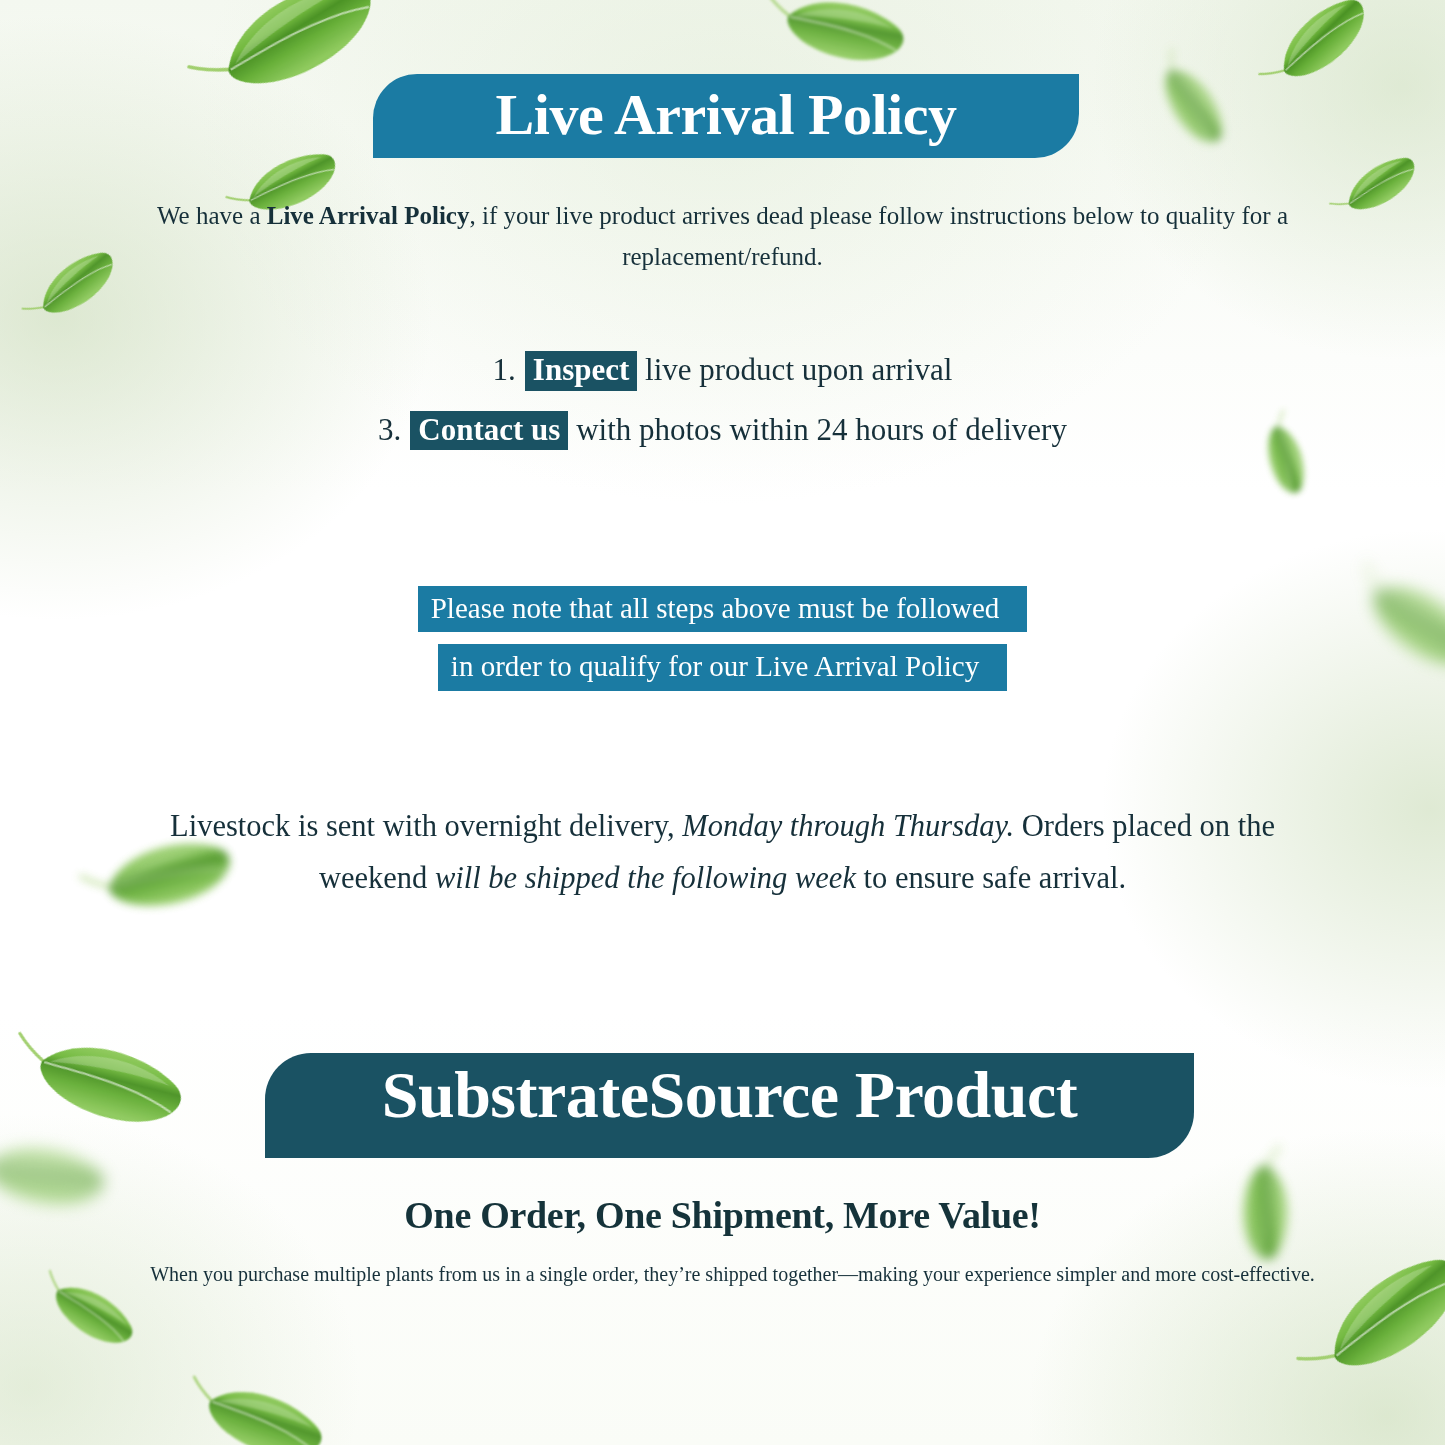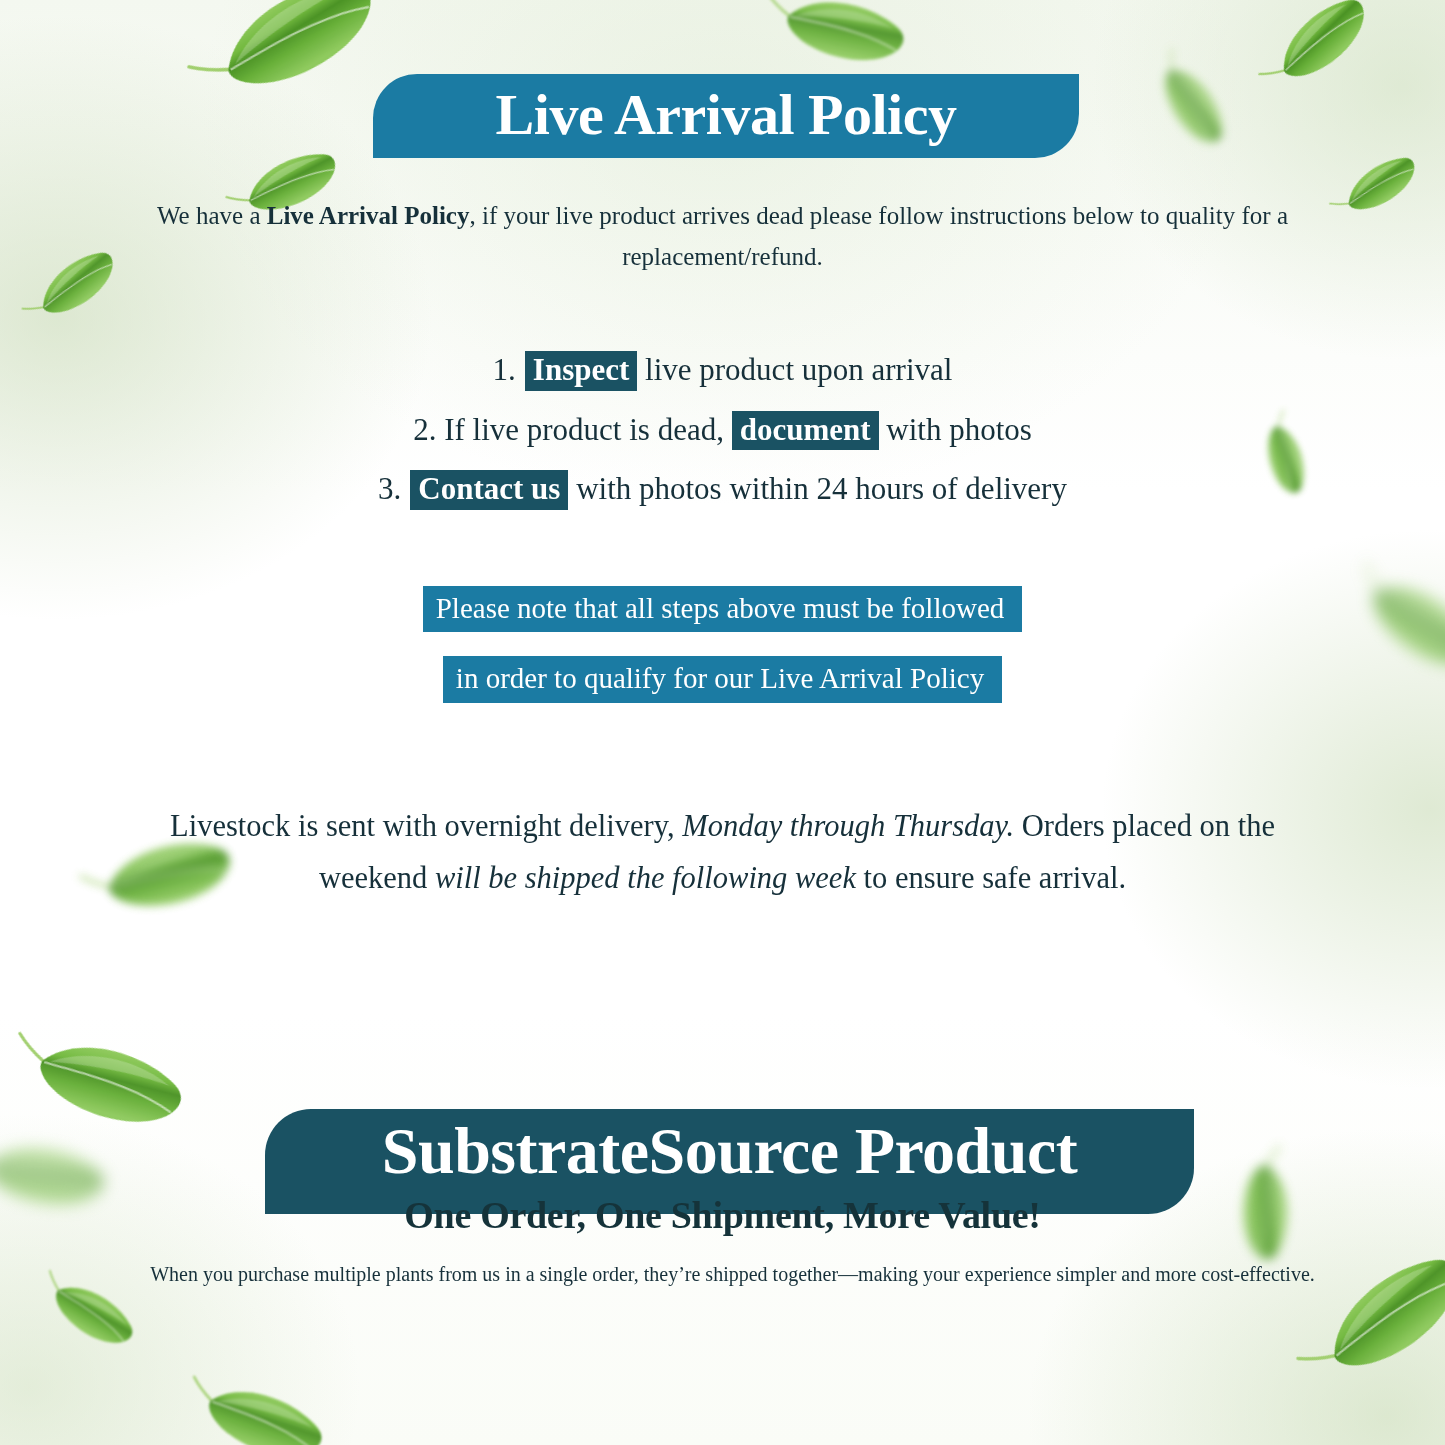--- a/index.html
+++ b/index.html
@@ -61,21 +61,21 @@
     width: 706px;
     height: 84px;
     background: #1b7ba3;
     border-radius: 44px 0 44px 0;
     font-size: 58px;
     padding-bottom: 4px;
   }
 
   #banner-substrate {
     left: 265px;
-    top: 1109px;
+    top: 1053px;
     width: 929px;
     height: 105px;
     background: #1a5263;
     border-radius: 46px 0 46px 0;
     font-size: 66px;
     padding-bottom: 21px;
   }
 
   .para {
     position: absolute;
@@ -125,23 +125,23 @@
     width: 1145px;
     text-align: center;
   }
   #note-block { top: 586px; }
   .note-line {
     display: inline-block;
     background: #1b7ba3;
     color: #ffffff;
     font-size: 29px;
     font-weight: 400;
-    padding: 7px 18px 9px 13px;
+    padding: 7px 28px 9px 13px;
     line-height: 1.05;
-    margin-bottom: 24px;
+    margin-bottom: 12px;
     white-space: nowrap;
   }
 
   #livestock-para {
     left: 150px;
     top: 800px;
     width: 1145px;
     font-size: 30.5px;
     line-height: 1.72;
   }
@@ -452,21 +452,20 @@
     <div class="banner" id="banner-live">
       <span>Live Arrival Policy</span>
     </div>
 
     <div class="para" id="intro-para"><span>We have a </span><span class="em">Live Arrival Policy</span><span>, if your live product arrives dead please follow instructions below to quality for a replacement/refund.</span></div>
 
     <div class="steps">
 
       <div class="step"><span class="num">1.</span><span class="hl">Inspect</span><span> live product upon arrival</span></div>
 
-      <div class="step"><span>2.</span><span> If live product is dead, </span><span class="hl">document</span><span> with photos</span></div>
 
       <div class="step"><span class="num">3.</span><span class="hl">Contact us</span><span> with photos within 24 hours of delivery</span></div>
 
     </div>
 
     <div class="note" id="note-block">
       <div><span class="note-line">Please note that all steps above must be followed</span></div>
       <div><span class="note-line">in order to qualify for our Live Arrival Policy</span></div>
     </div>
 

